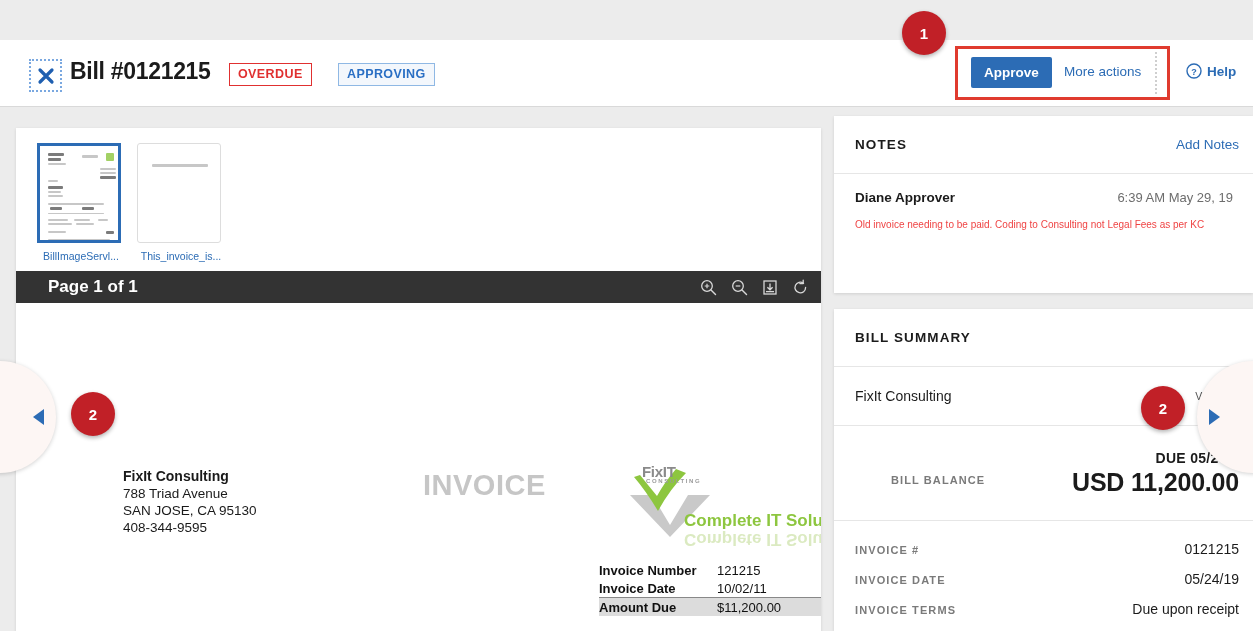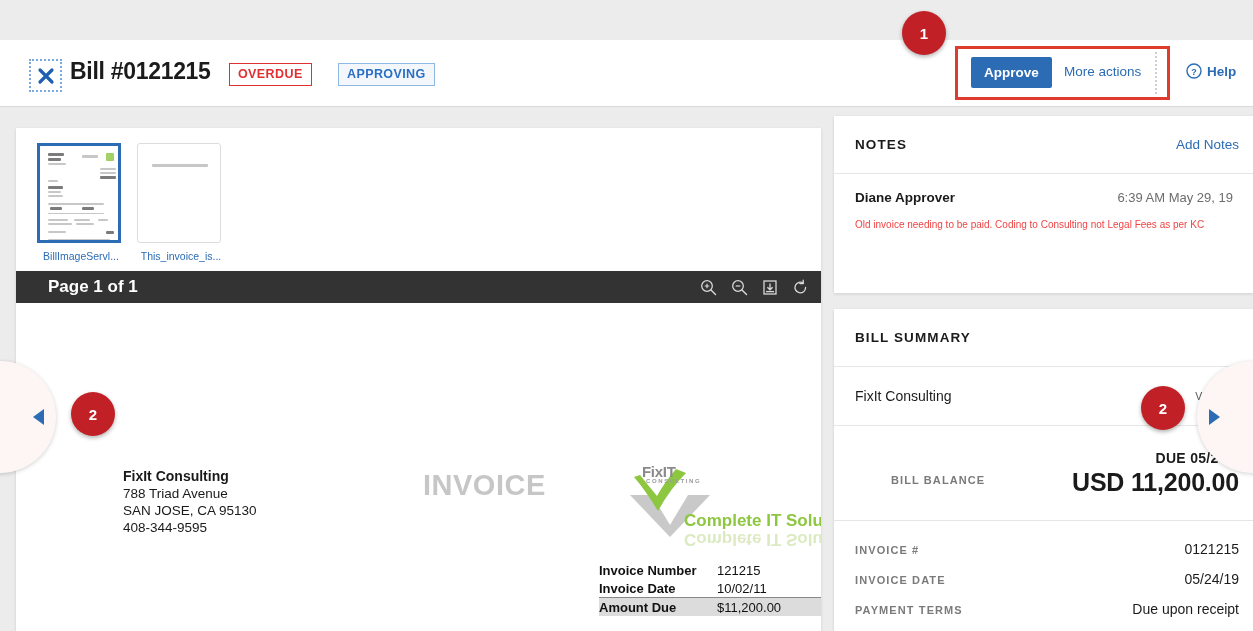--- a/index.html
+++ b/index.html
@@ -407,21 +407,21 @@
     <div class="kv-list">
       <div class="kv">
         <span class="k">INVOICE #</span>
         <span class="v">0121215</span>
       </div>
       <div class="kv">
         <span class="k">INVOICE DATE</span>
         <span class="v">05/24/19</span>
       </div>
       <div class="kv">
-        <span class="k">PAYMENT TERMS</span>
+        <span class="k">INVOICE TERMS</span>
         <span class="v">Due upon receipt</span>
       </div>
     </div>
   </div>
 
   <div class="nav-circle" id="nav-left">
     <span class="tri tri-l"></span>
   </div>
   <div class="nav-circle" id="nav-right">
     <span class="tri tri-r"></span>

